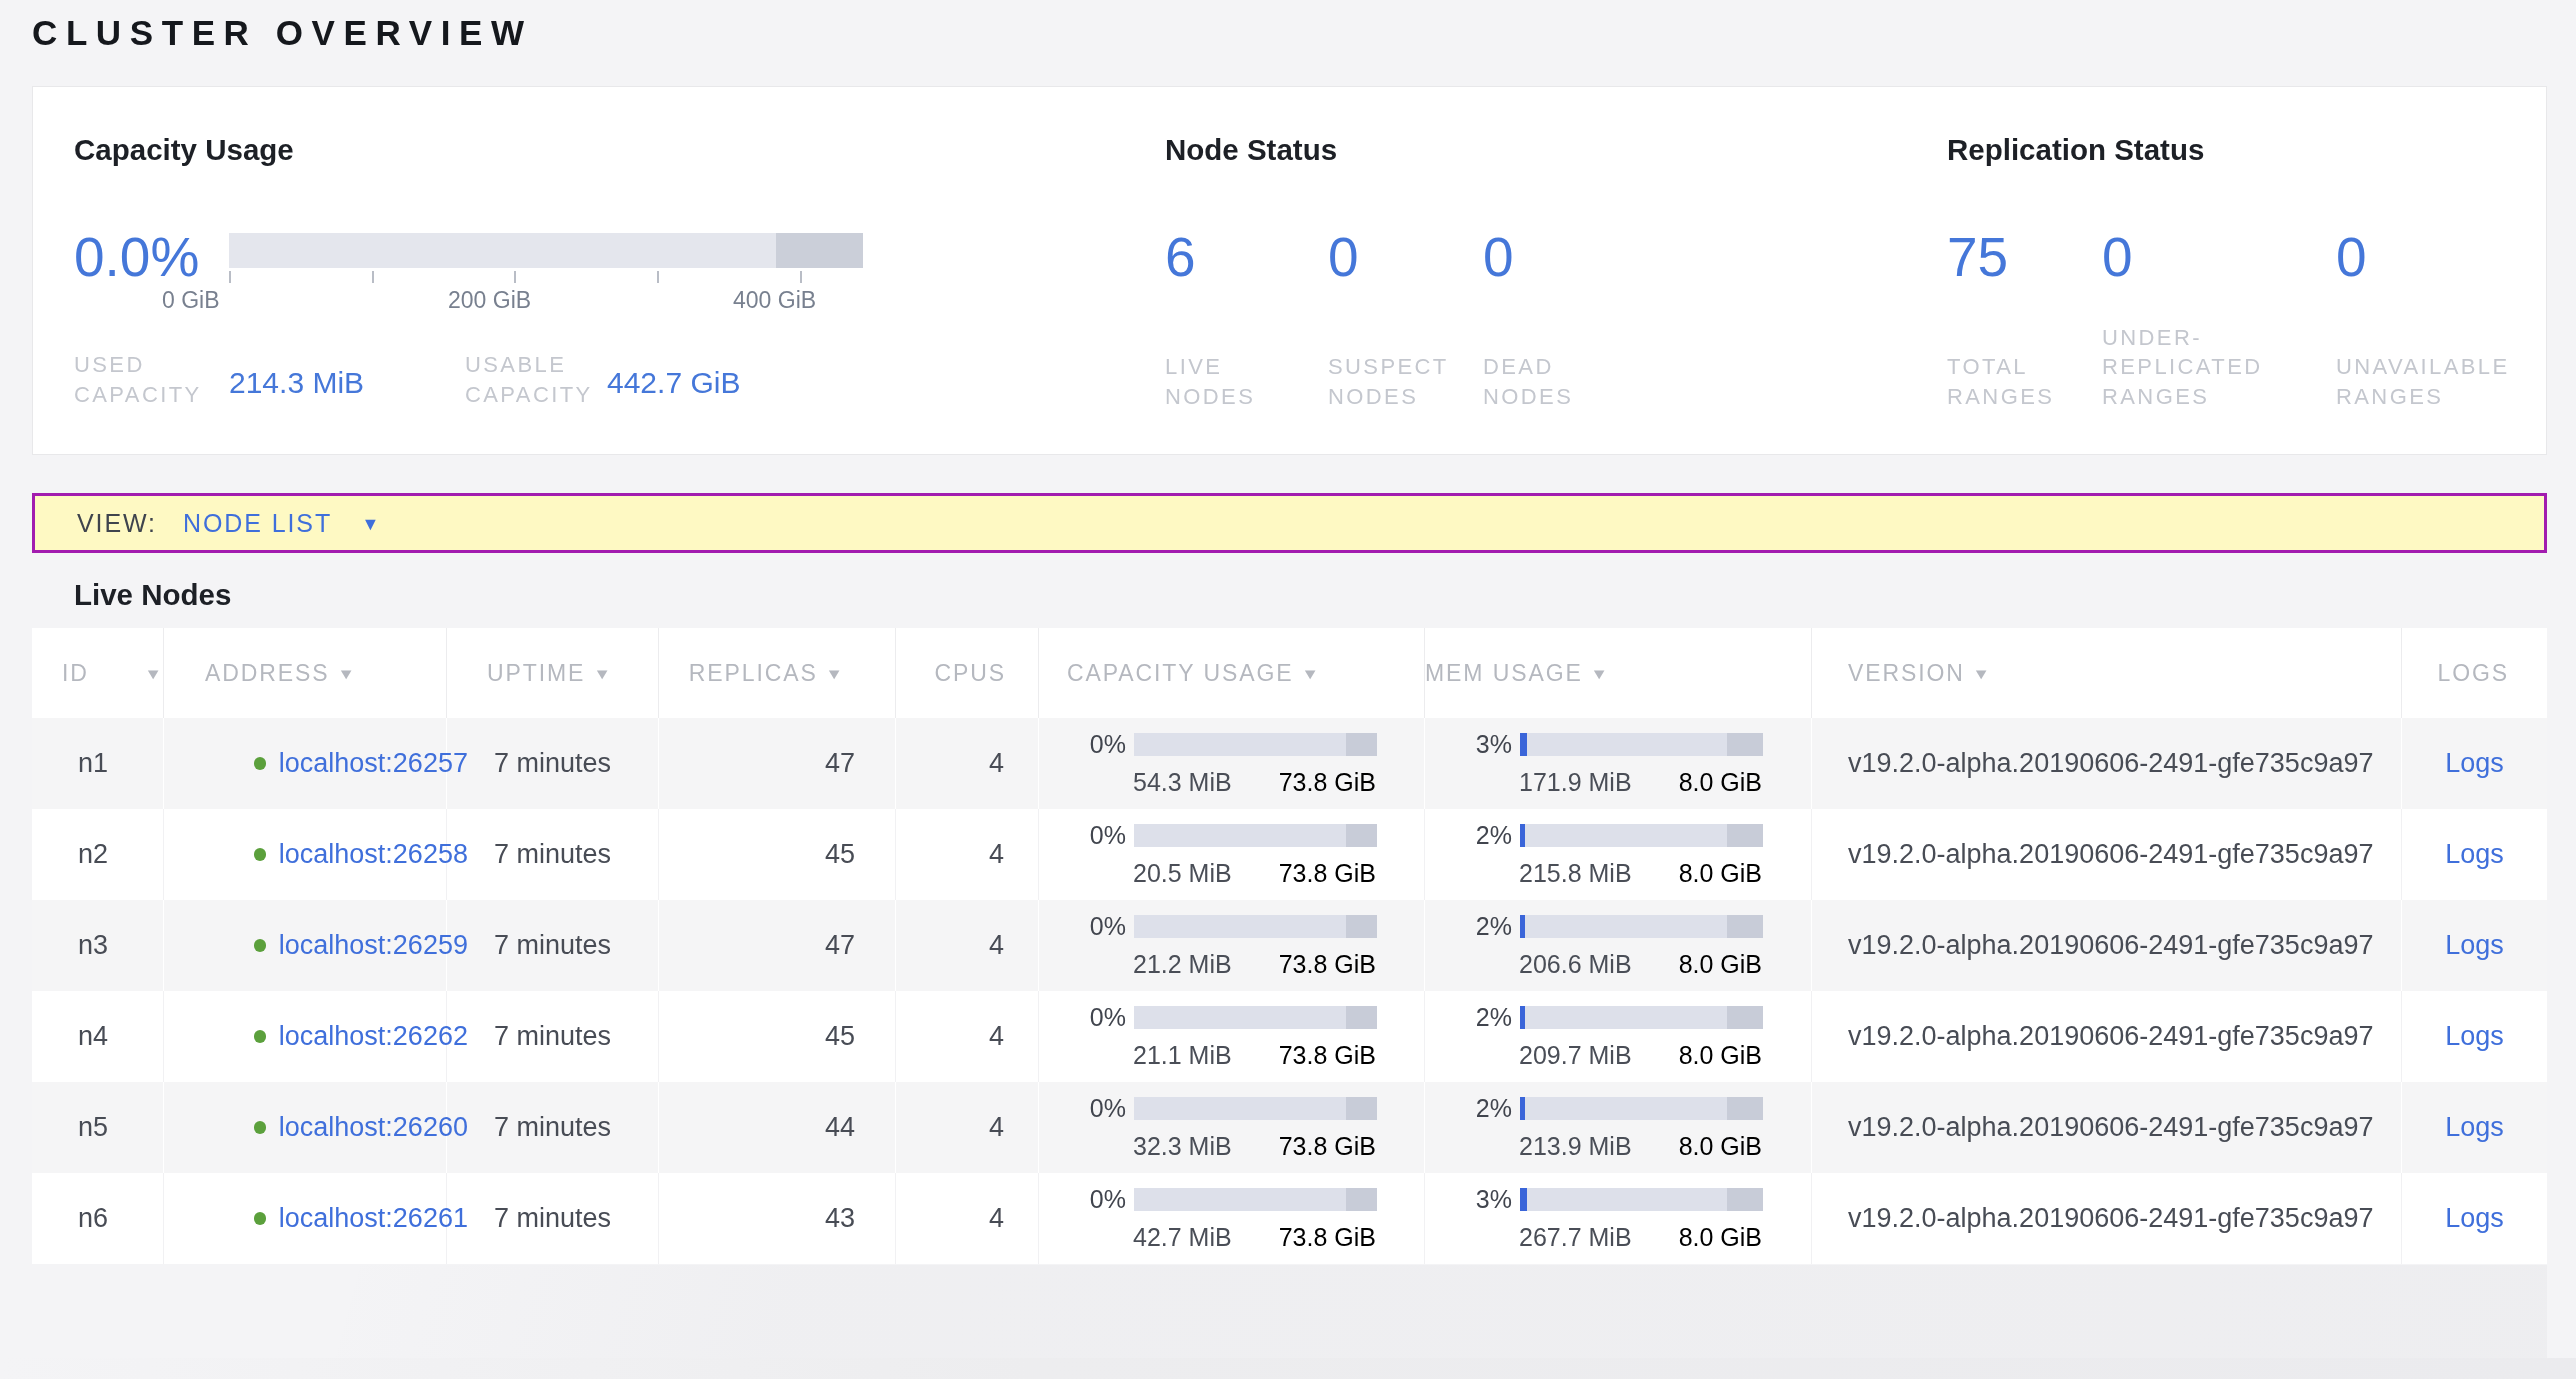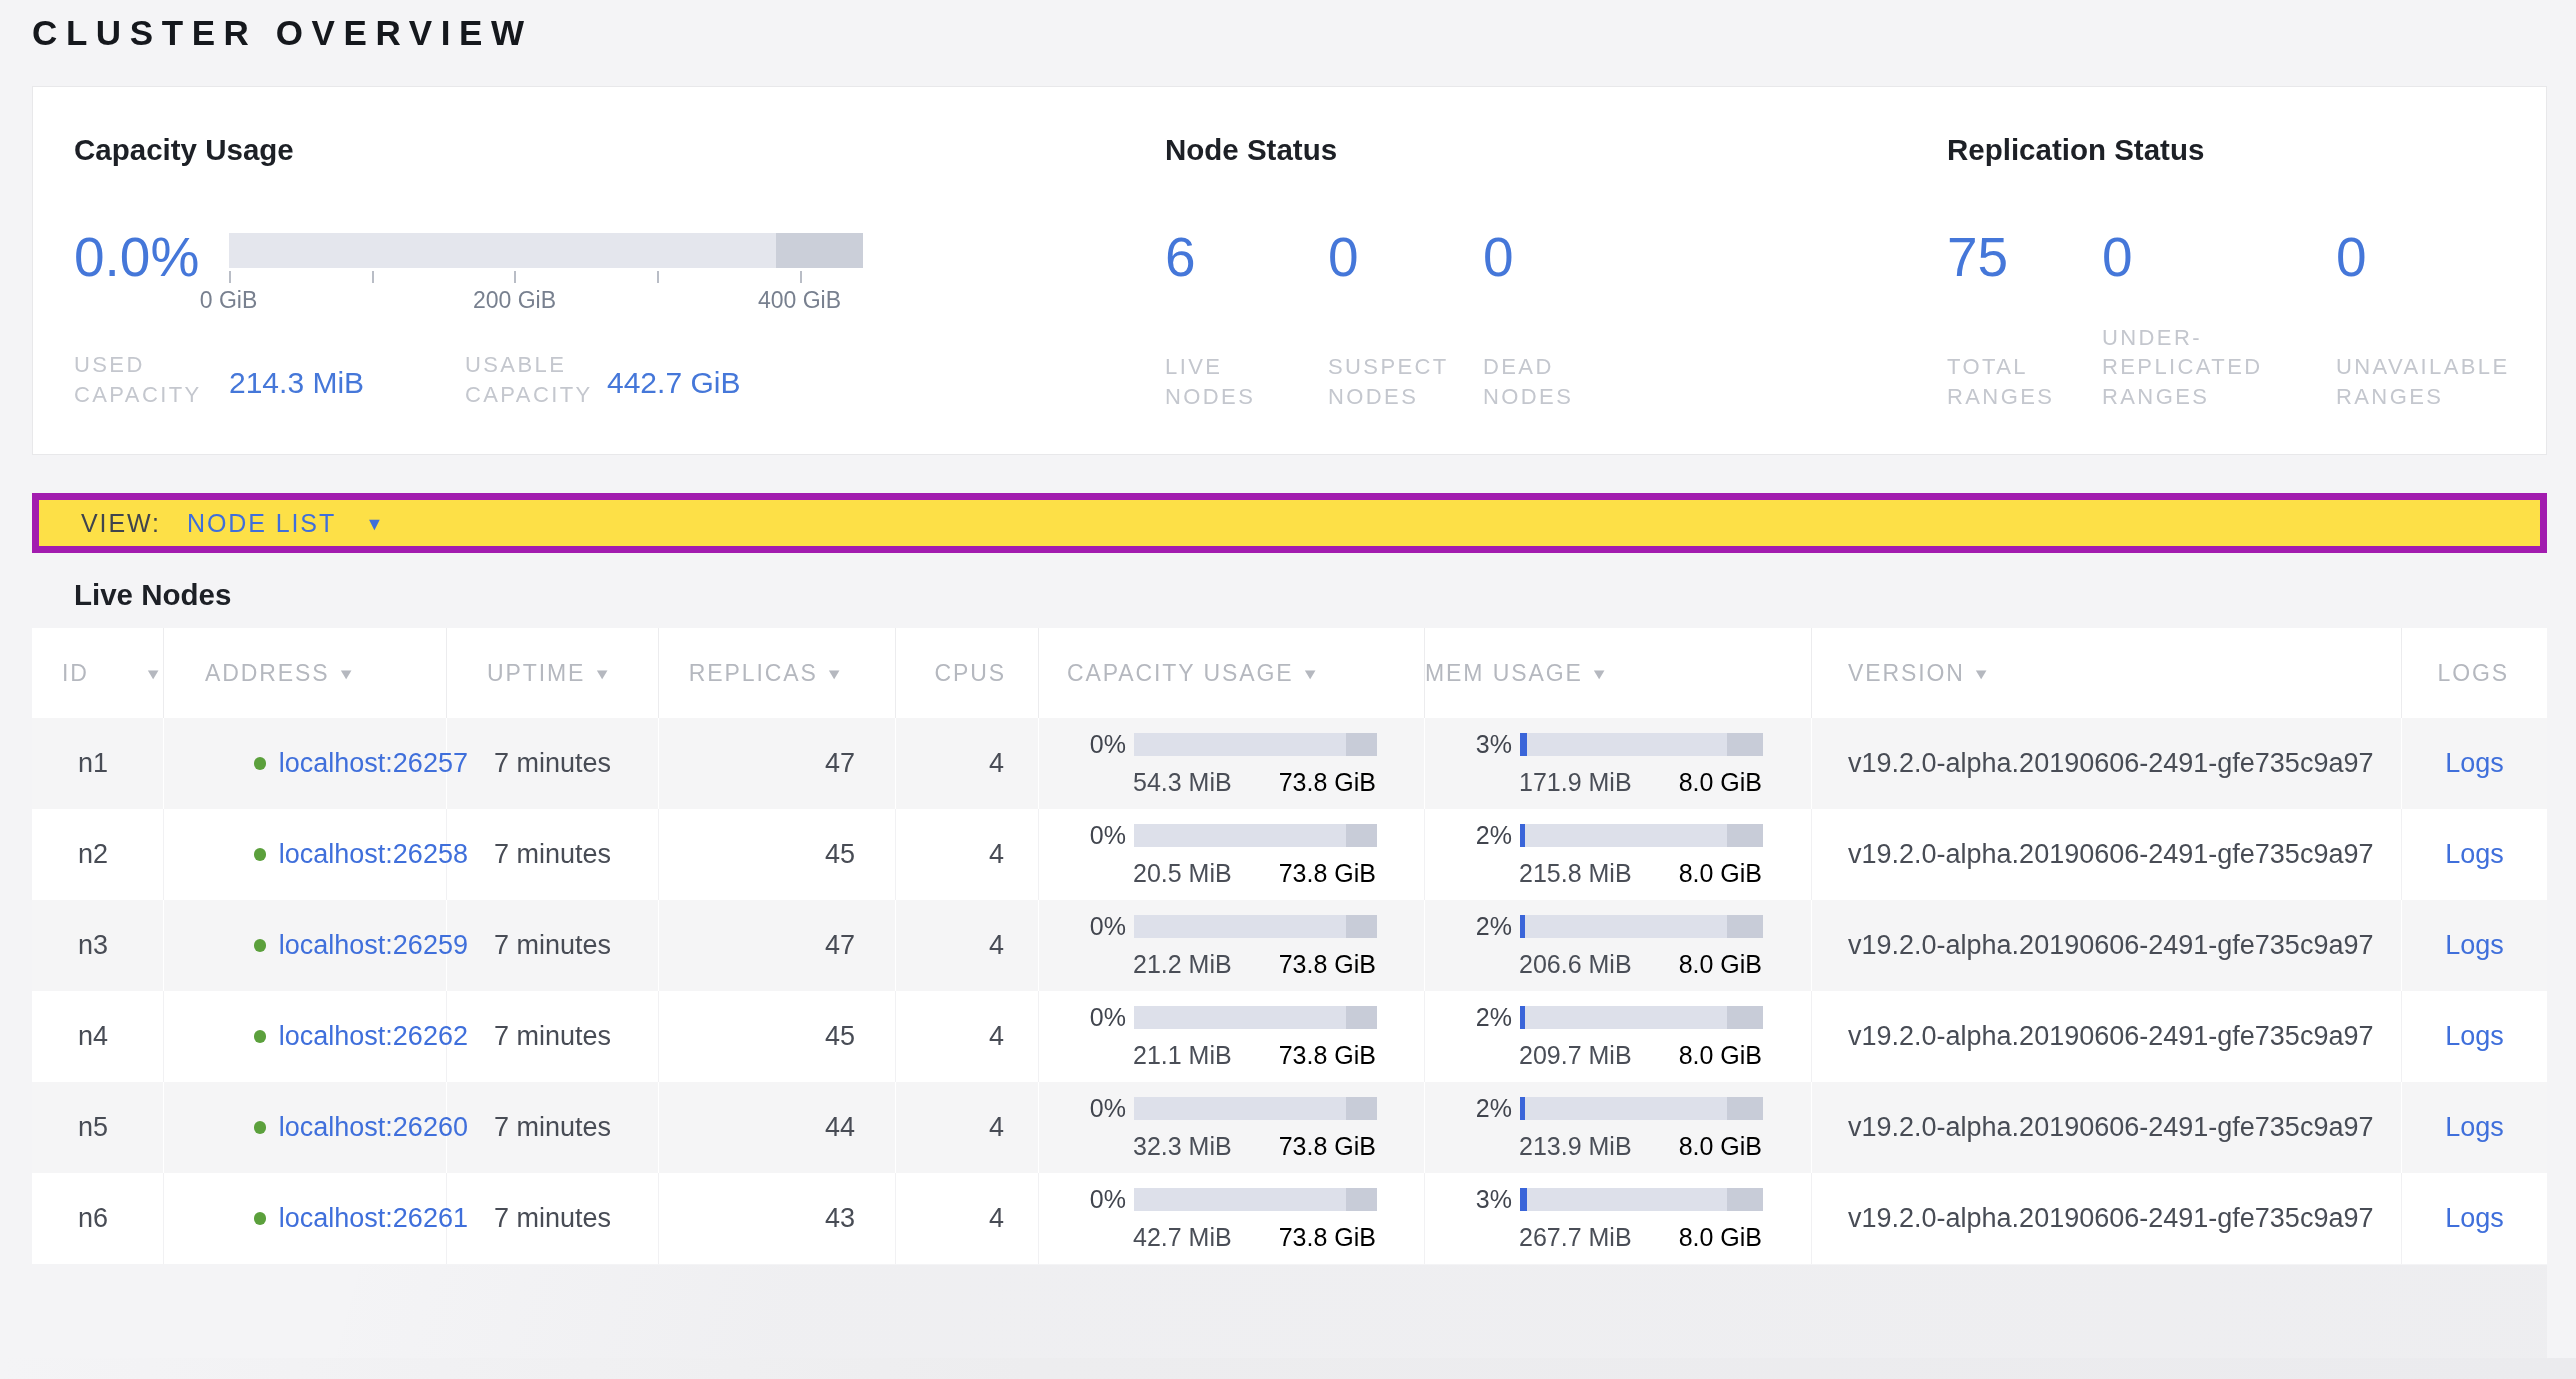--- a/index.html
+++ b/index.html
@@ -16,21 +16,21 @@
   
   #page-title {
     left:32px; top:13.3px;
     font-size:35px; font-weight:bold; letter-spacing:8.6px;
     color:#15181d;
   }
 
   
   .card { background:#fff; border:1px solid #e8e8ea; }
   #summary-card { left:32px; top:86px; width:2515px; height:369px; }
-  #view-bar     { left:32px; top:493px; width:2515px; height:60px; background:#fde047; border:7px solid #a21caf; }
+  #view-bar     { left:32px; top:493px; width:2515px; height:60px; background:#fef9c3; border:3px solid #a21caf; }
   #table-card   { left:32px; top:565px; width:2515px; height:795px; border:none; }
 
   
   .panel-title { position:absolute; top:46px; font-size:29.5px; font-weight:600; color:#1d2026; }
   .stat-col { position:absolute; top:0; height:369px; }
   .stat-num {
     position:absolute; top:143px; left:0;
     font-size:55px; color:#4577d9; line-height:1;
   }
   .stat-label {
@@ -42,21 +42,21 @@
     position:absolute; bottom:54px;
     font-size:30px; color:#4577d9;
   }
 
   
   #cap-bar { left:196px; top:146px; width:634px; height:35px; background:#e4e6ed; }
   #cap-bar .dark { position:absolute; right:0; top:0; width:87px; height:35px; background:#cbcfd9; }
   .tick { position:absolute; top:184px; width:1.9px; height:12.4px; background:#b9bdc6; }
   .tick-label {
     position:absolute; top:200px; width:133px;
-    font-size:23px; color:#78808f; text-align:center;
+    font-size:23px; color:#78808f; text-align:left;
   }
 
   
   #view-label { left:42px; font-size:25px; letter-spacing:1.9px; color:#3f444d; }
   #view-selected { left:148px; font-size:25px; letter-spacing:1.9px; color:#3f6fdb; cursor:pointer; }
   .vcenter { top:50%; transform:translateY(-50%); }
   .dd-arrow { display:inline-block; margin-left:21px; font-size:18px; color:#3f6fdb; transform:translateY(-1.9px); }
 
   
   #live-nodes-title { left:42px; top:13.3px; font-size:29.5px; font-weight:600; color:#1d2026; }

